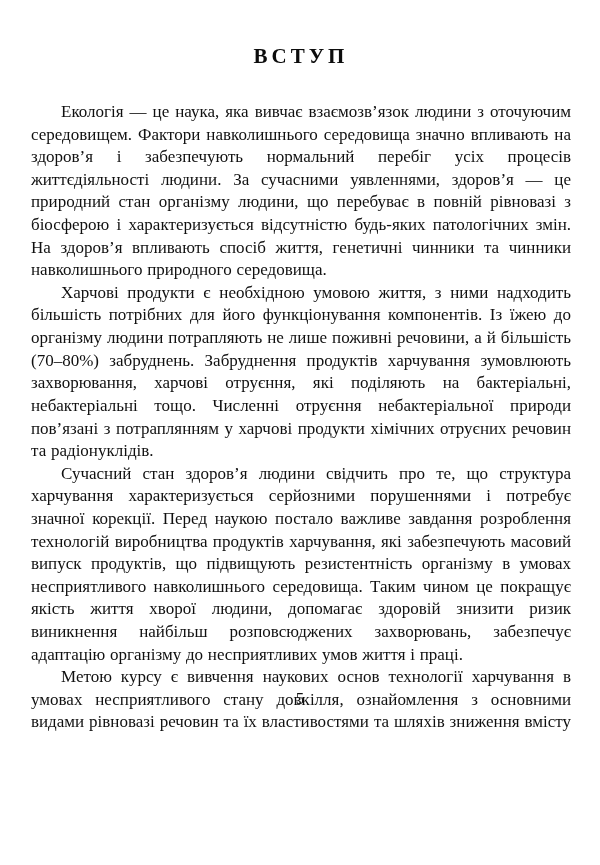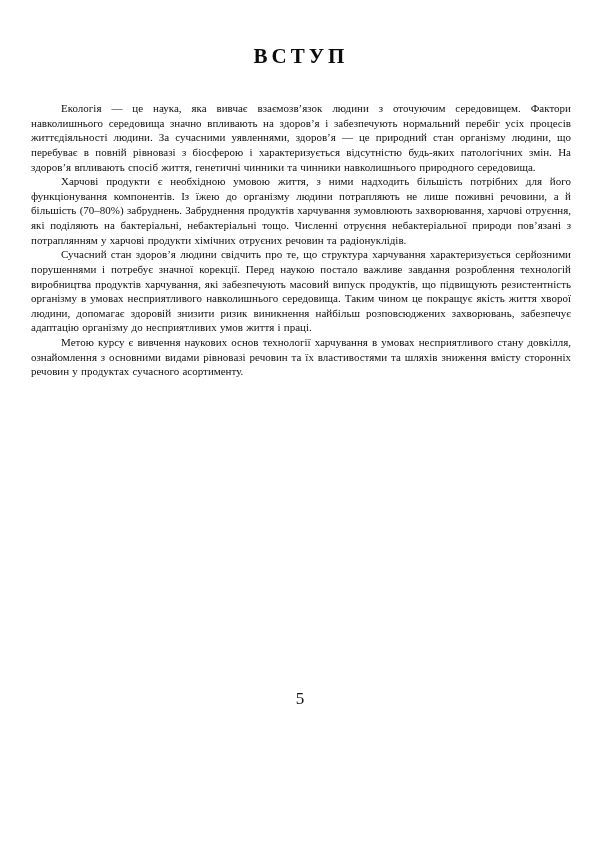--- a/index.html
+++ b/index.html
@@ -23,21 +23,21 @@
     text-align: center;
     font-size: 21px;
     font-weight: bold;
     letter-spacing: 4px;
     color: #0c0c0c;
   }
   .body-text p.para {
     margin: 0;
     text-align: justify;
     text-indent: 30px;
-    font-size: 11px;
+    font-size: 17px;
     line-height: 1.33;
     word-spacing: 0.5px;
     color: #101010;
   }
   .page-number {
     position: absolute;
     bottom: 26px;
     left: 0;
     right: 0;
     text-align: center;

